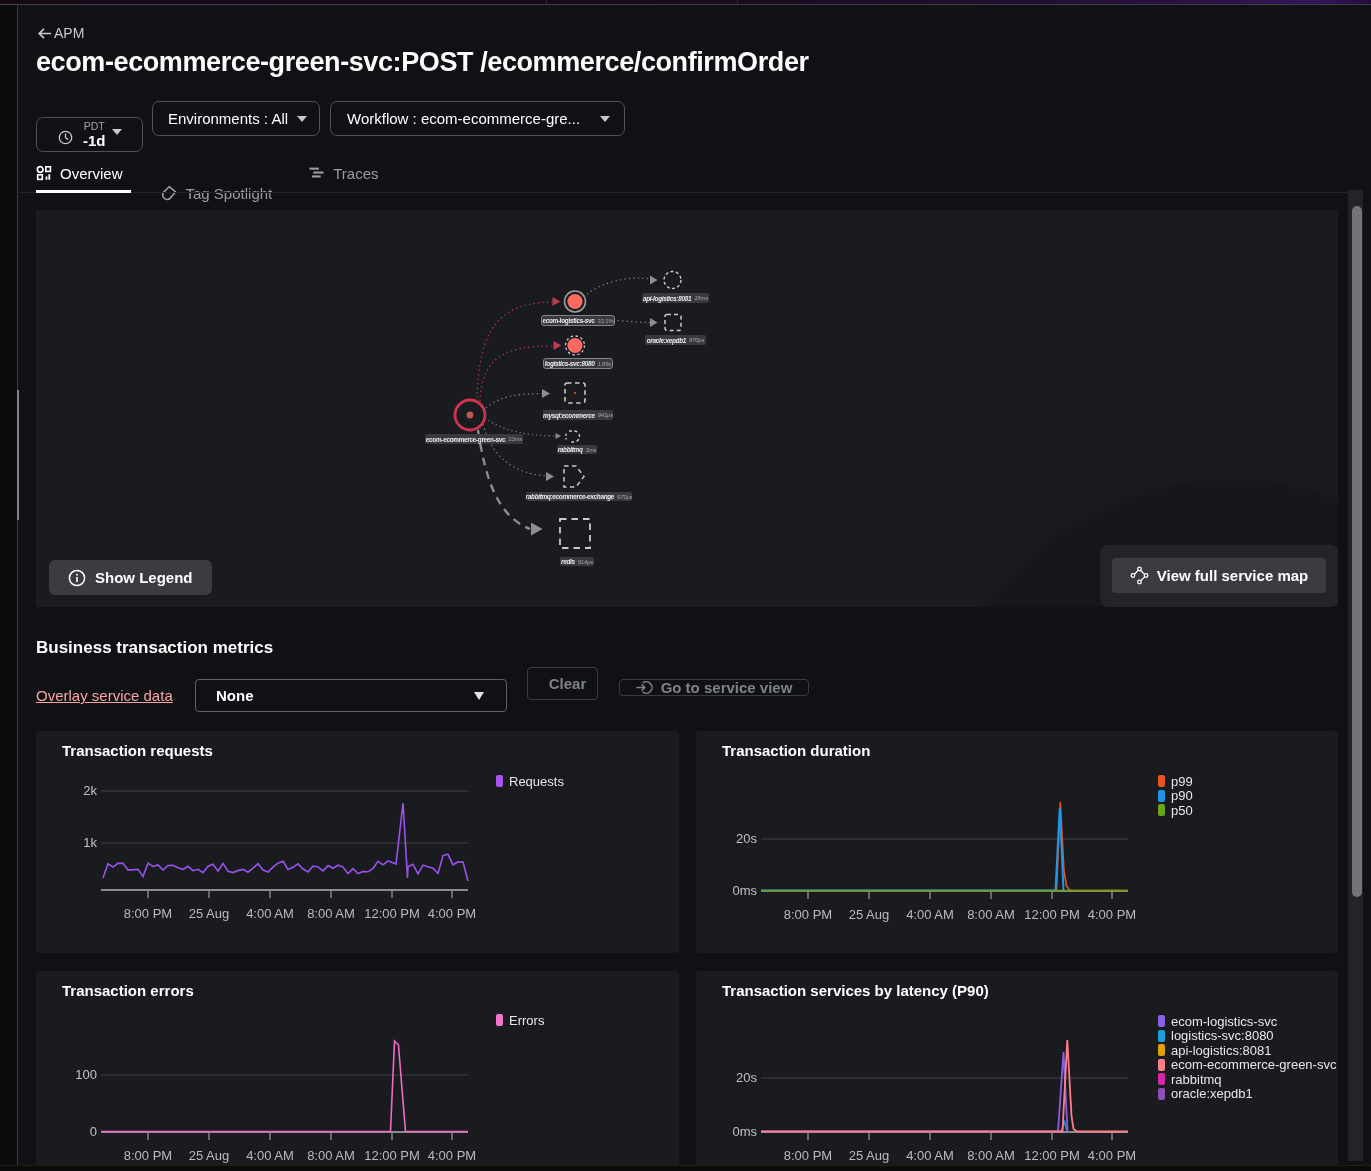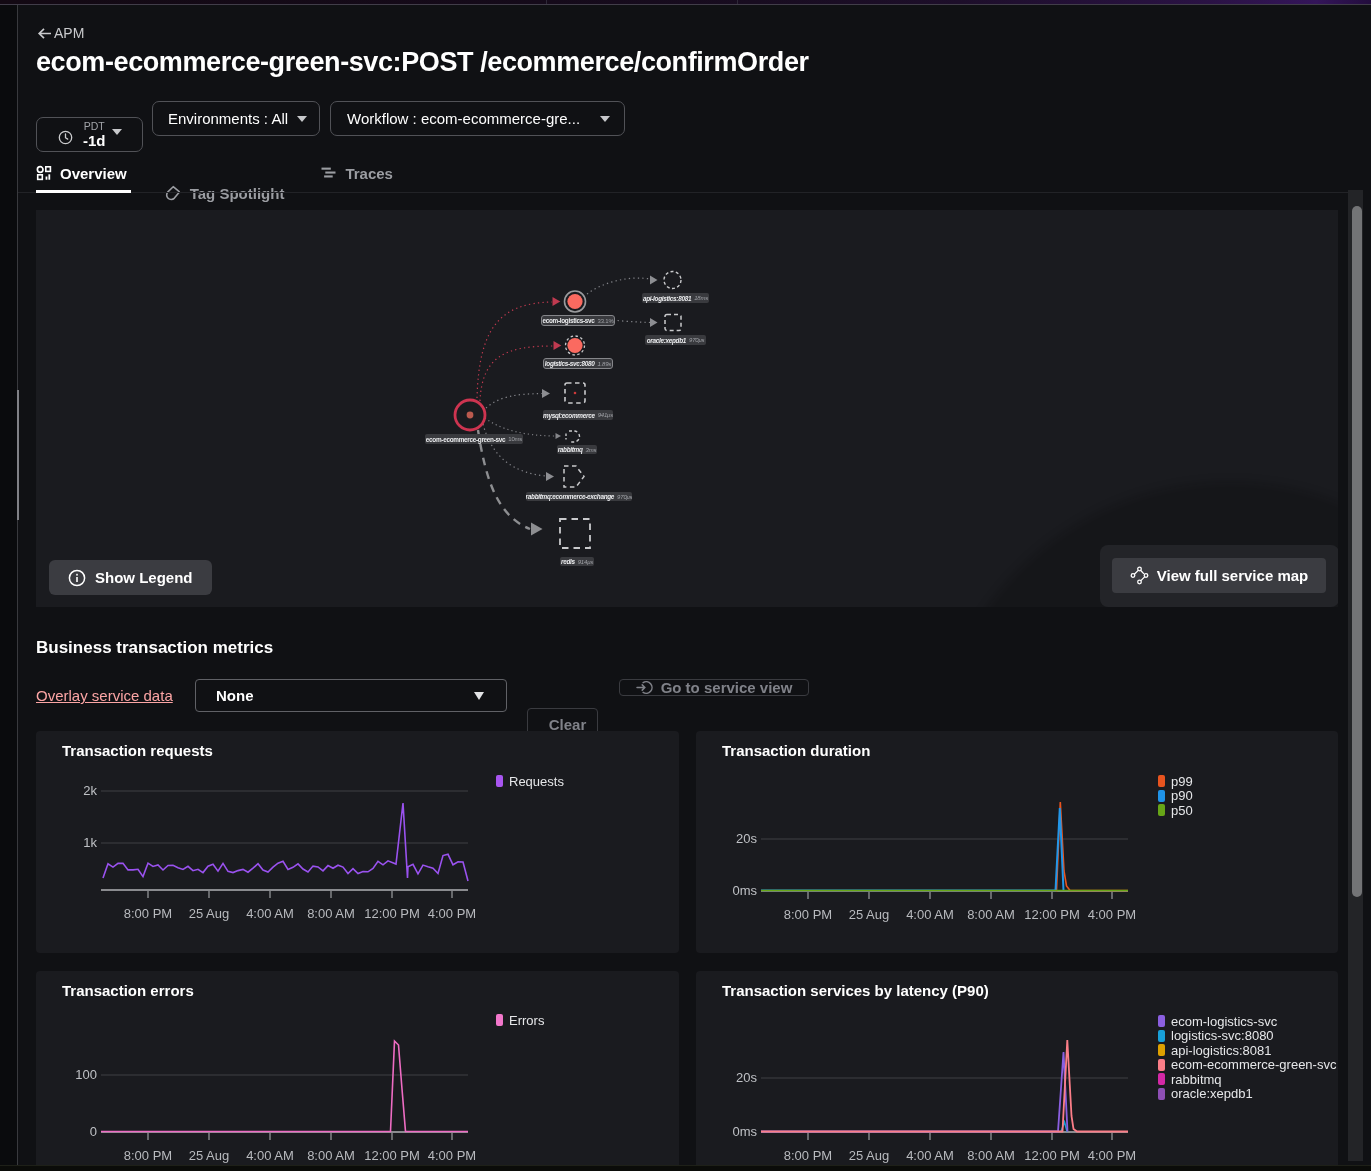--- a/index.html
+++ b/index.html
@@ -11,33 +11,33 @@
 .railthumb{left:17px;top:390px;width:2px;height:130px;background:#808186;}
 .crumb{left:37px;top:25px;color:#c9cacd;font-size:13px;display:flex;align-items:center;}
 .title{left:36px;top:47px;width:1200px;color:#ffffff;font-size:27px;font-weight:bold;letter-spacing:-0.4px;}
 .btn{border:1px solid #515257;border-radius:7px;color:#fff;display:flex;align-items:center;}
 .timebtn{left:36px;top:101px;width:107px;height:35px;margin-top:16px;}
 .envbtn{left:152px;top:101px;width:168px;height:35px;}
 .wfbtn{left:330px;top:101px;width:295px;height:35px;}
 .btnlabel{font-size:15px;color:#fff;white-space:nowrap;}
 .caret{width:0;height:0;border-left:5px solid transparent;border-right:5px solid transparent;border-top:6px solid #c7c8cb;}
 .tabs{left:36px;top:155px;height:36px;display:flex;align-items:center;}
-.tab{display:flex;align-items:center;font-size:15px;font-weight:bold;}
+.tab{display:flex;align-items:center;font-size:15px;font-weight:normal;}
 .panel{background:#1a1b1f;border-radius:4px;}
 .mappanel{left:36px;top:210px;width:1302px;height:397px;background:#1a1b1f;overflow:hidden;}
 .showlegend{left:13px;top:350px;height:35px;background:#3b3c41;border-radius:6px;color:#fff;font-size:15px;font-weight:bold;display:flex;align-items:center;padding:0 19px;}
 .vfsm-card{left:1064px;top:335px;width:239px;height:62px;background:#232428;border-radius:8px;}
 .vfsm-btn{left:1076px;top:348px;width:214px;height:35px;background:#3b3c41;border-radius:4px;color:#fff;font-size:15px;font-weight:bold;display:flex;align-items:center;justify-content:center;}
 .bigcircle{left:896px;top:272px;width:596px;height:596px;border-radius:50%;background:rgba(3,4,6,0.22);filter:blur(4px);}
 .secheading{left:36px;top:638px;color:#fff;font-size:17px;font-weight:bold;}
 .overlaylabel{left:36px;top:687px;color:#fca5a5;font-size:15px;text-decoration:underline;}
 .nonedd{left:195px;top:679px;width:312px;height:33px;border:1px solid #606166;border-radius:4px;display:flex;align-items:center;color:#fff;font-size:15px;font-weight:bold;}
 .bigcaret{width:0;height:0;border-left:5.5px solid transparent;border-right:5.5px solid transparent;border-top:8px solid #e2e3e5;}
 .graybtn{border:1px solid #3a3b40;border-radius:4px;color:#808289;font-size:15px;font-weight:bold;display:flex;align-items:center;justify-content:center;}
-.clearbtn{left:527px;top:708px;width:71px;height:33px;padding-left:10px;}
+.clearbtn{left:527px;top:667px;width:71px;height:33px;padding-left:10px;}
 .gosvcbtn{left:619px;top:679px;width:190px;height:17px;}
 .ptitle{position:absolute;left:14px;top:11px;color:#fff;font-size:15px;font-weight:bold;margin-left:12px;}
 .p1{left:36px;top:731px;width:643px;height:222px;}
 .p2{left:696px;top:731px;width:642px;height:222px;}
 .p3{left:36px;top:971px;width:643px;height:222px;}
 .p4{left:696px;top:971px;width:642px;height:222px;}
 .leg{position:absolute;font-size:13px;color:#e6e7e9;}
 .legrow{display:flex;align-items:center;height:14.5px;}
 .sw{width:7px;height:12px;border-radius:2px;margin-right:6px;flex:0 0 7px;}
 .sbtrack{left:1348px;top:190px;width:15px;height:971px;background:#232427;}

